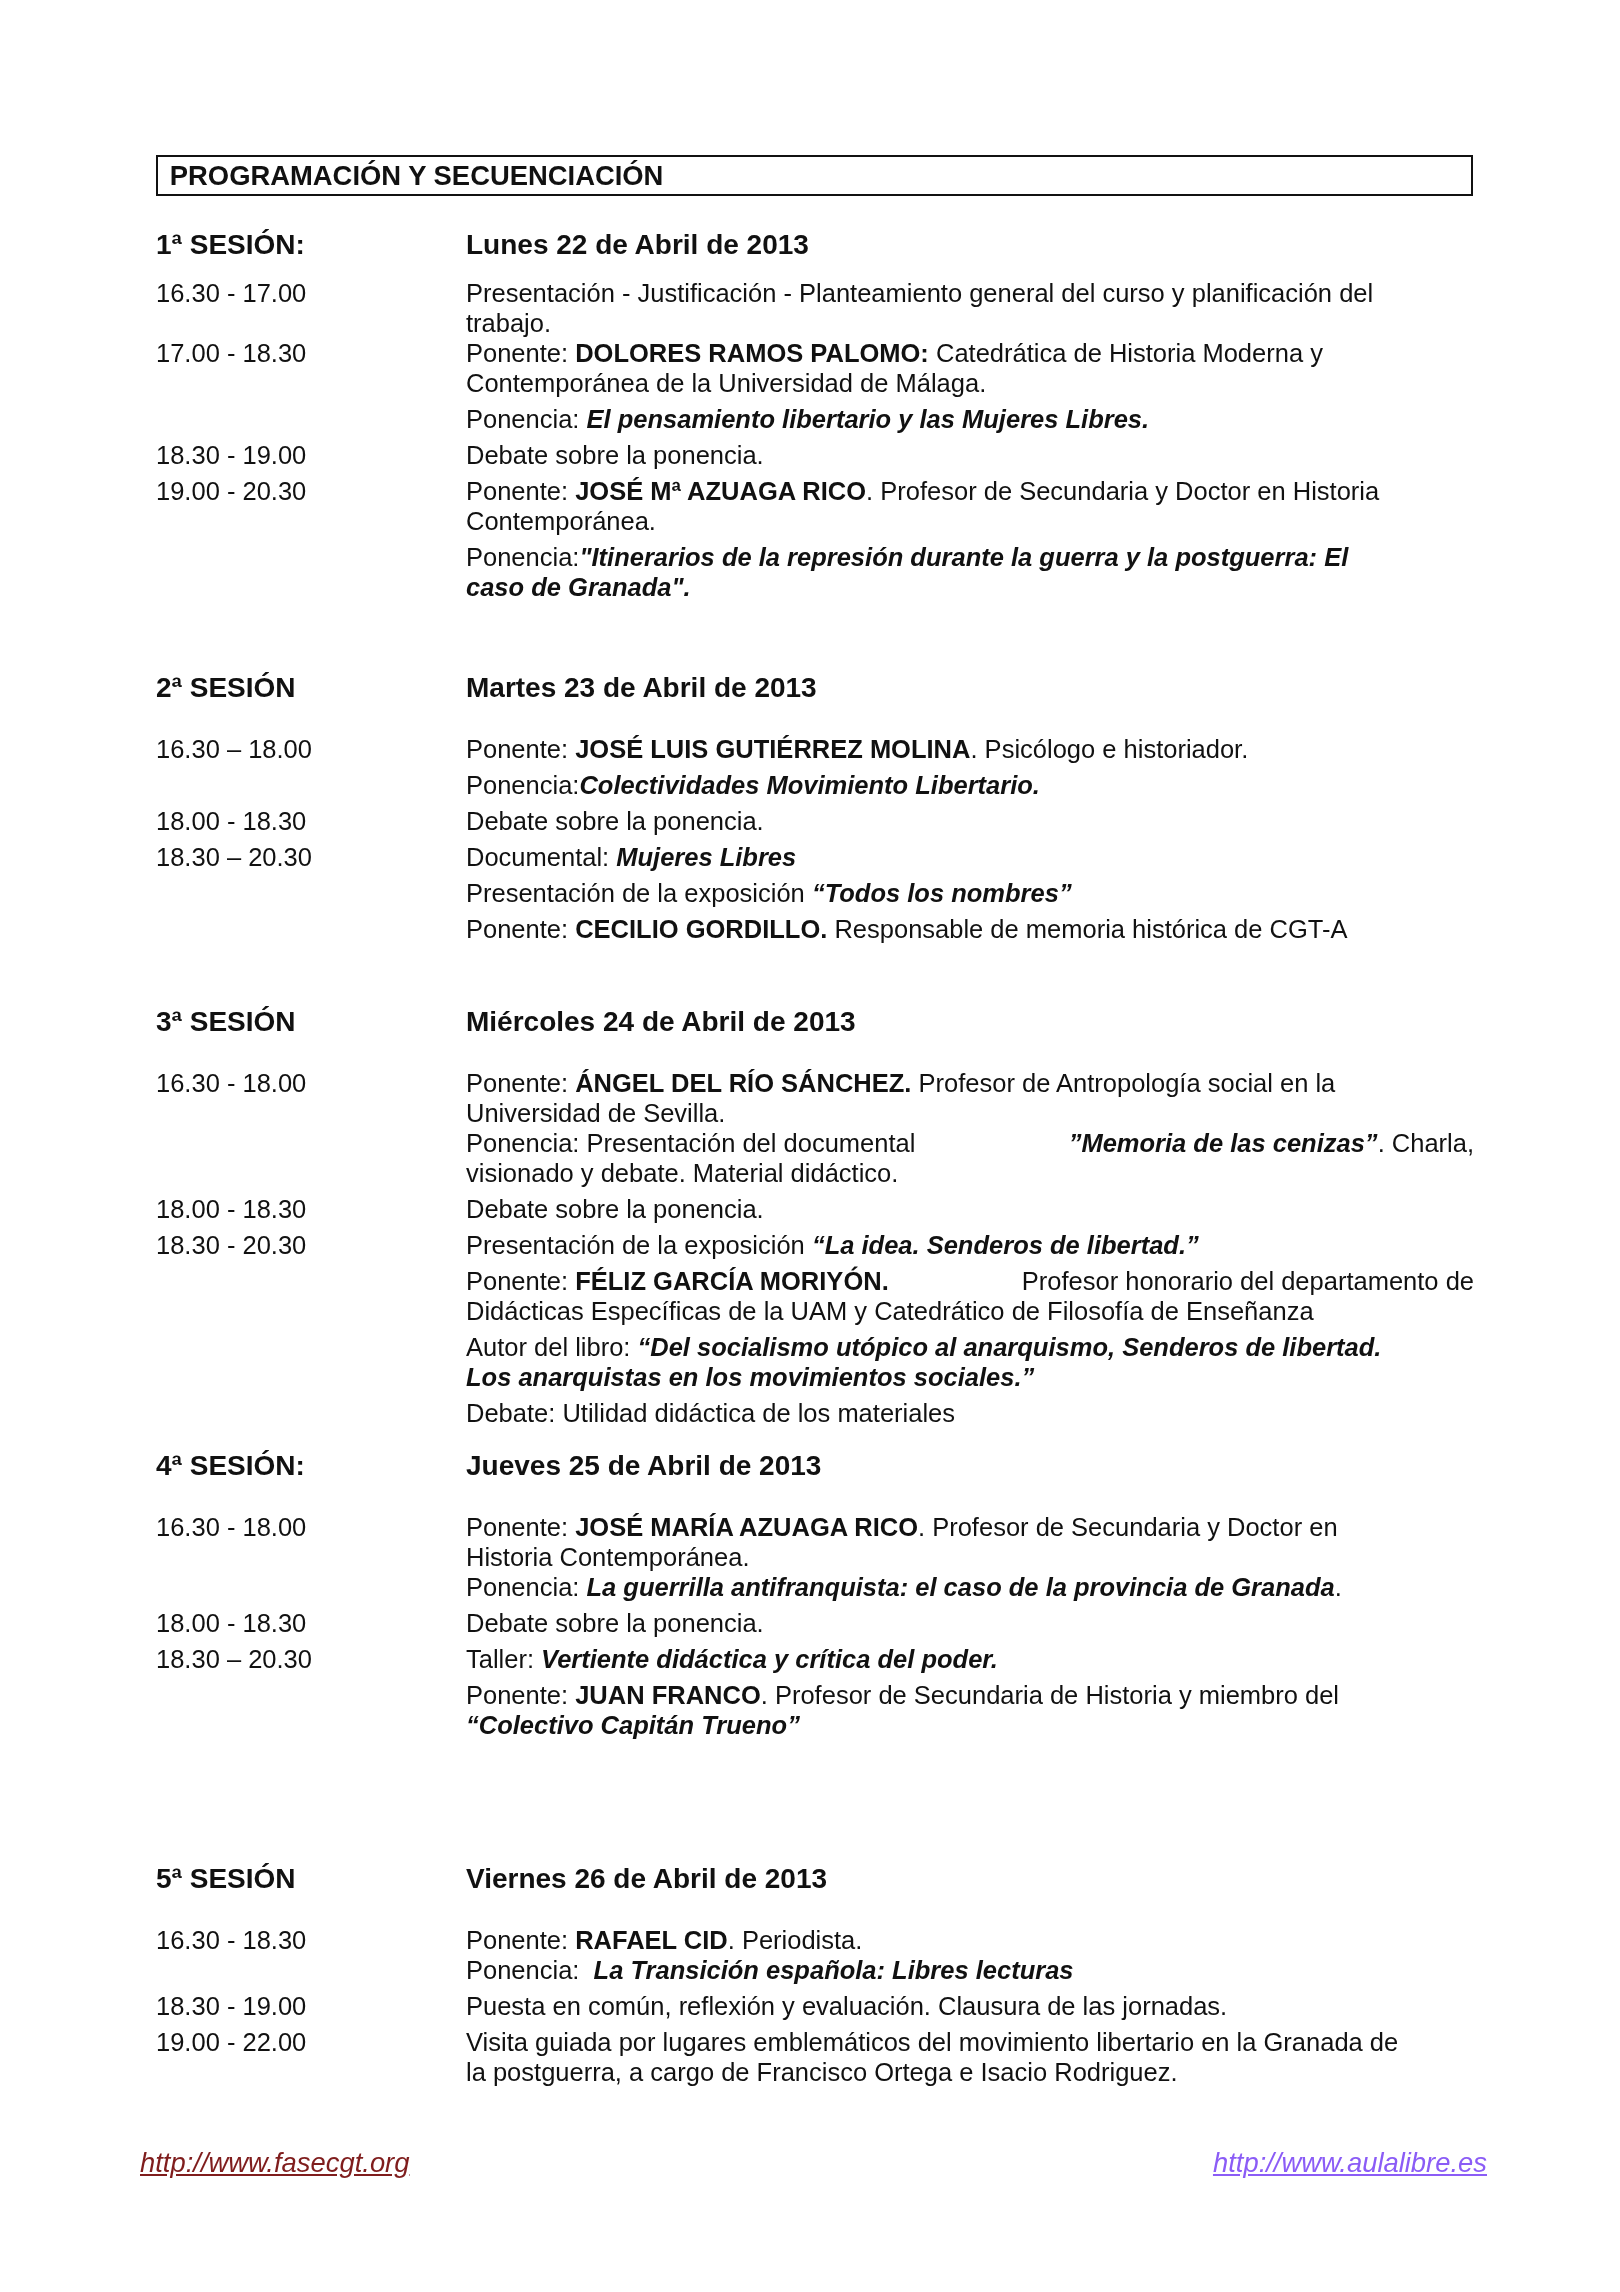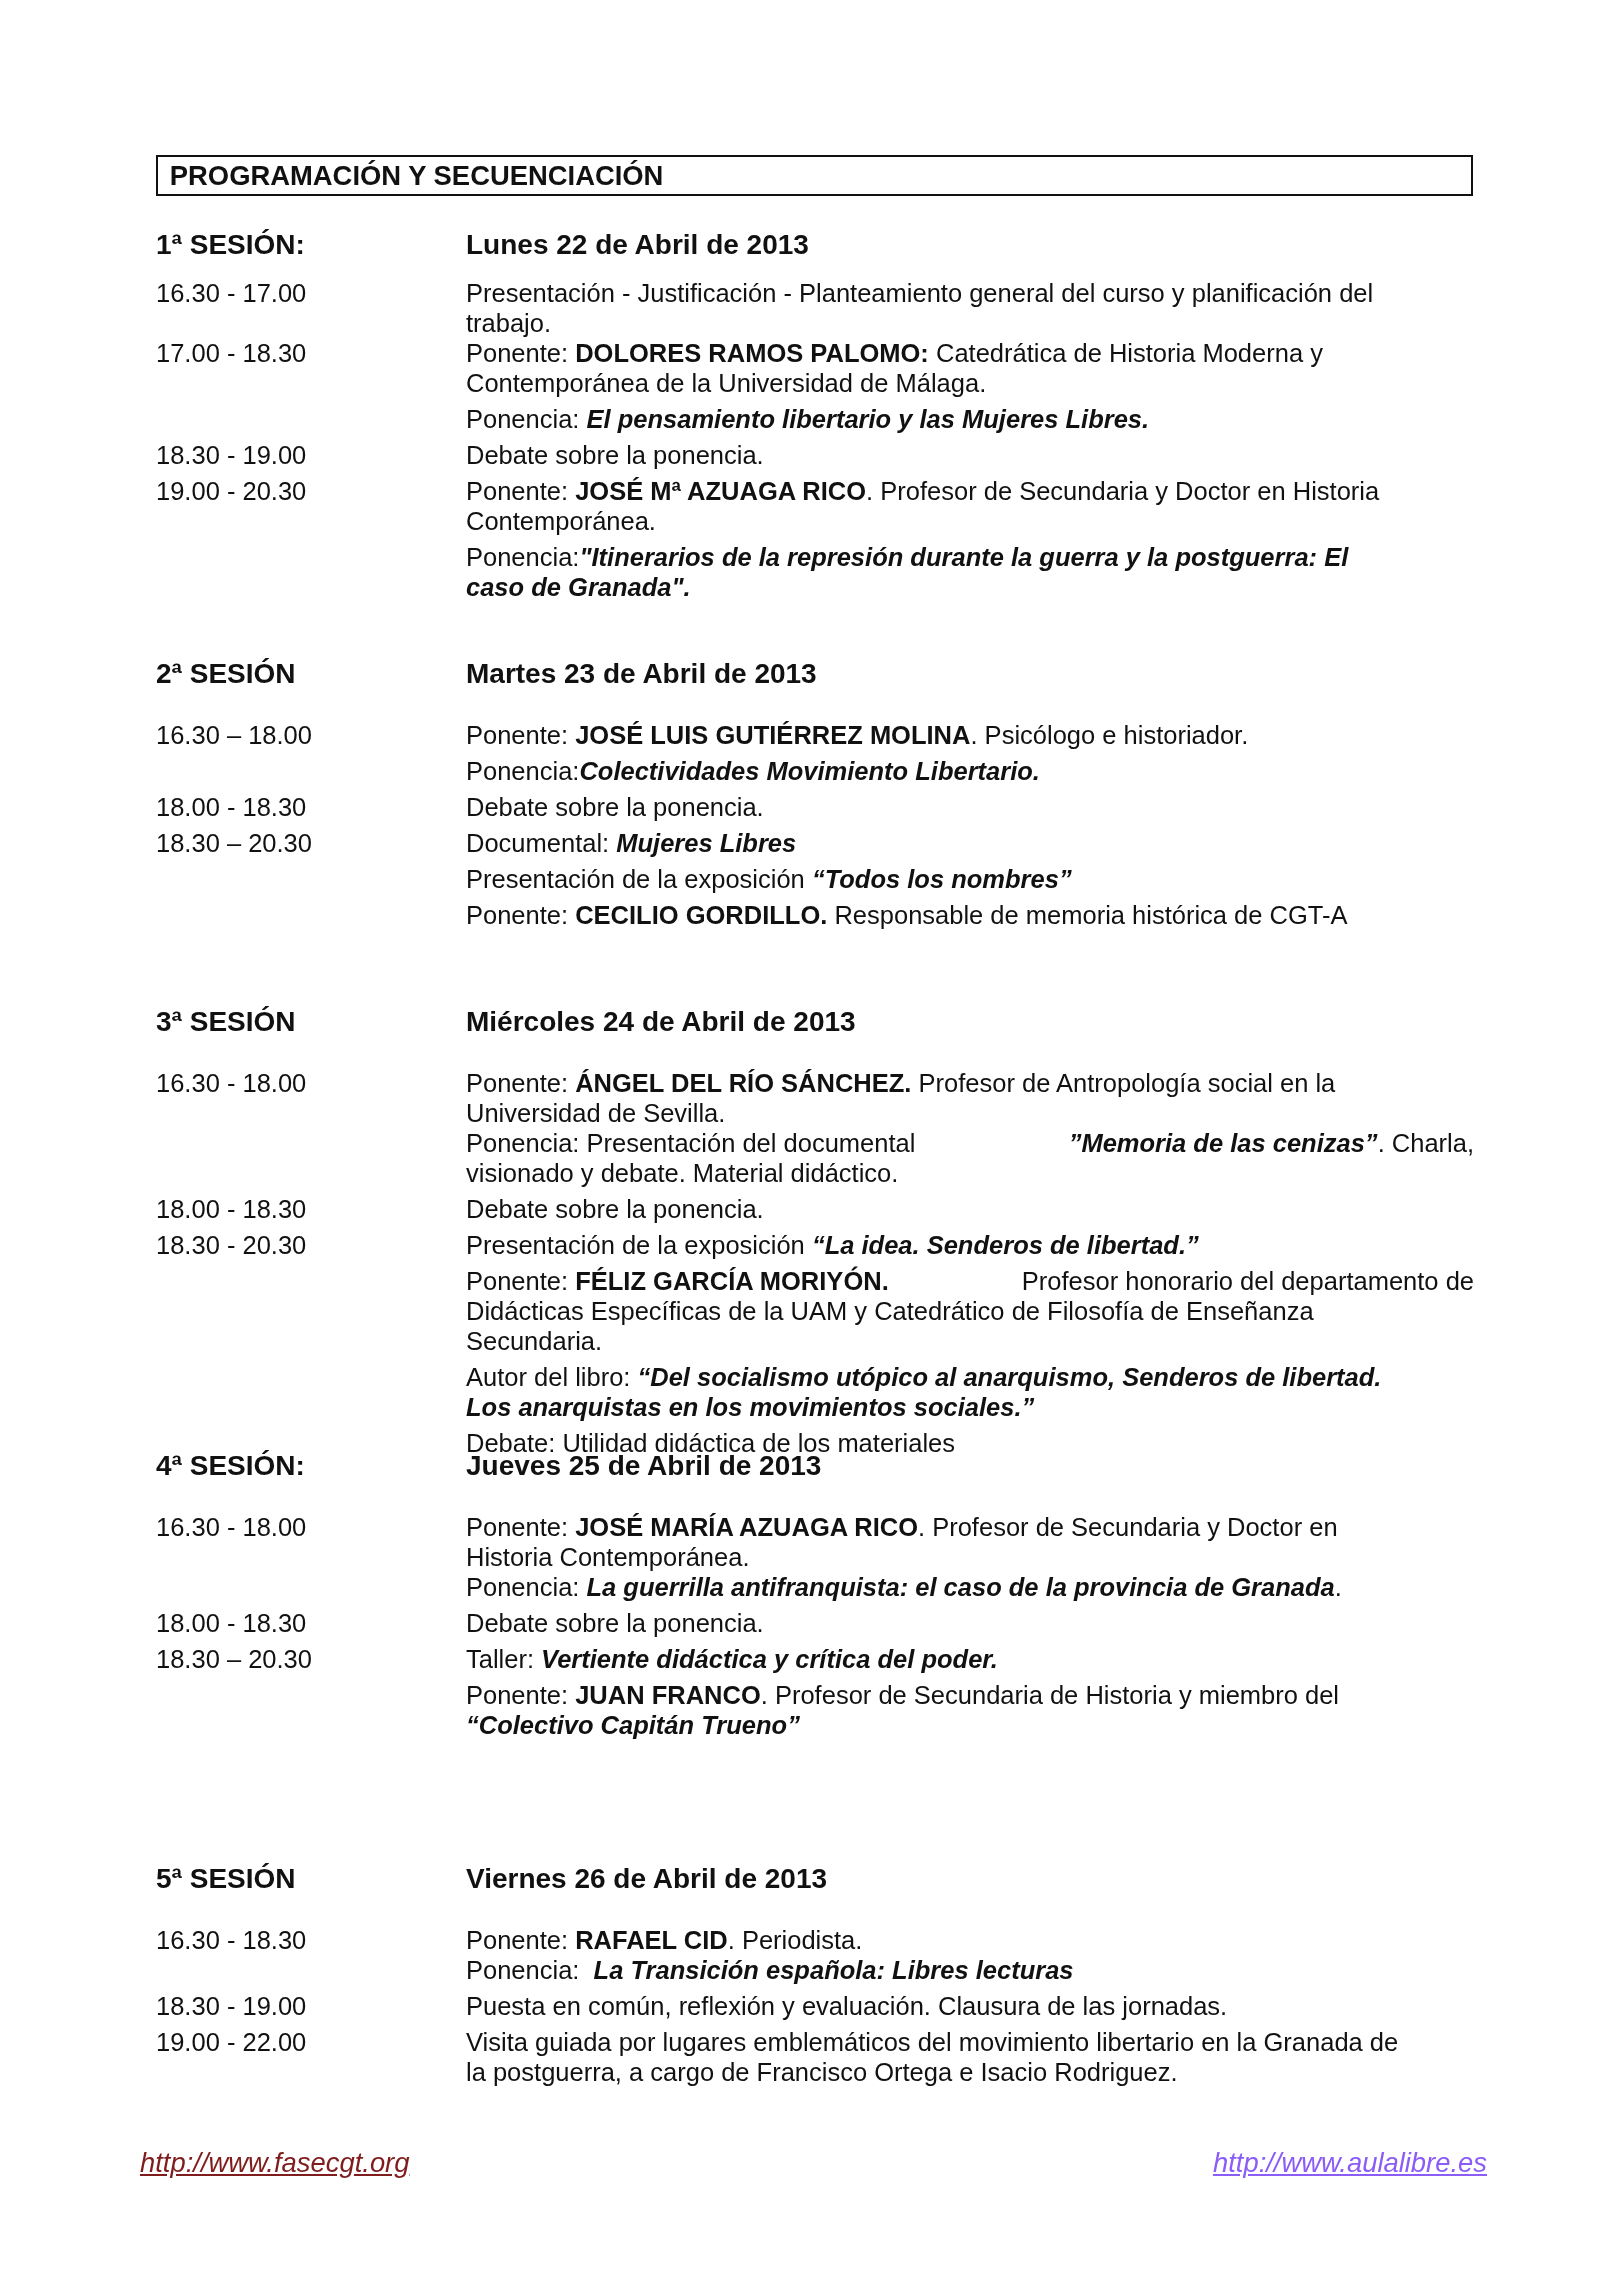--- a/index.html
+++ b/index.html
@@ -61,21 +61,21 @@
     <span class="time">19.00 - 20.30</span>
     <span class="desc">
       <span class="line"><span>Ponente: </span><b>JOSÉ Mª AZUAGA  RICO</b><span>. Profesor de Secundaria y Doctor en Historia</span></span>
       <span class="line">Contemporánea.</span>
       <span class="line gap"><span>Ponencia:</span><span class="bi">"Itinerarios de la represión durante la guerra y la postguerra: El</span></span>
       <span class="line bi">caso de Granada".</span>
     </span>
   </div>
 </div>
 
-<div class="session" style="top:656px;">
+<div class="session" style="top:670px;">
   <div class="sess-head">
     <span class="num">2ª  SESIÓN</span>
     <span>Martes 23 de Abril de 2013</span>
   </div>
   <div class="row" style="margin-top:29px;">
     <span class="time">16.30 – 18.00</span>
     <span class="desc">
       <span class="line"><span>Ponente: </span><b>JOSÉ LUIS GUTIÉRREZ MOLINA</b><span>. Psicólogo e historiador.</span></span>
       <span class="line gap"><span>Ponencia:</span><span class="bi">Colectividades Movimiento Libertario.</span></span>
     </span>
@@ -117,21 +117,20 @@
   </div>
   <div class="row gap">
     <span class="time">18.30 - 20.30</span>
     <span class="desc">
       <span class="line"><span>Presentación de la exposición </span><span class="bi">“La idea. Senderos de libertad.”</span></span>
       <span class="line gap" style="display:flex;justify-content:space-between;">
           <span><span>Ponente: </span><b>FÉLIZ GARCÍA MORIYÓN.</b></span>
           <span> Profesor honorario del departamento de</span>
         </span>
       <span class="line">Didácticas Específicas de la UAM y Catedrático de Filosofía de Enseñanza</span>
-      <span class="line">Secundaria.</span>
       <span class="line gap"><span>Autor del libro: </span><span class="bi">“Del socialismo utópico al anarquismo, Senderos de libertad.</span></span>
       <span class="line bi">Los anarquistas en los movimientos sociales.”</span>
       <span class="line gap">Debate: Utilidad didáctica de los materiales</span>
     </span>
   </div>
 </div>
 
 <div class="session" style="top:1448px;">
   <div class="sess-head">
     <span class="num">4ª SESIÓN:</span>

